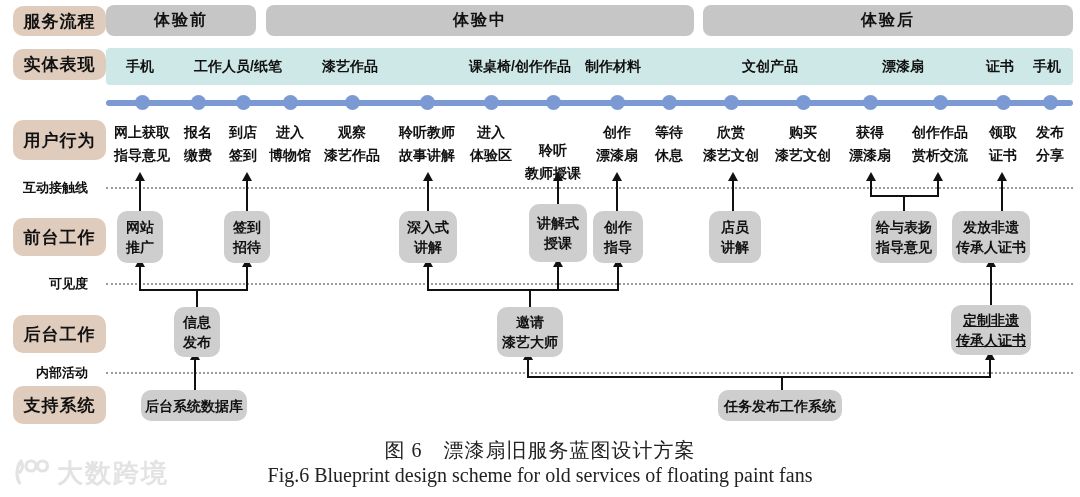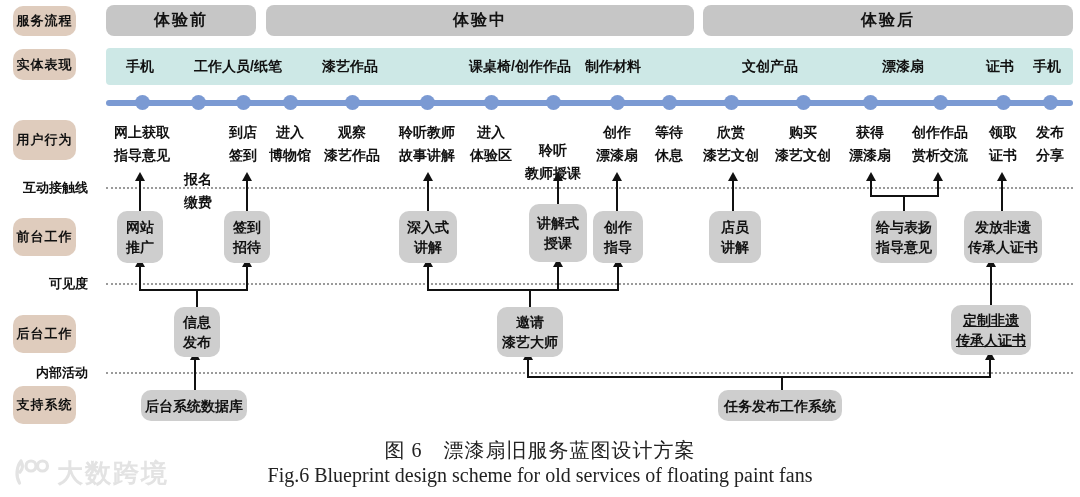--- a/index.html
+++ b/index.html
@@ -1,23 +1,23 @@
 <!DOCTYPE html>
 <html><head>
 <meta charset="utf-8">
 <style>
   html,body{margin:0;padding:0;background:#fff;}
   #stage{
     position:relative;width:1080px;height:497px;background:#fff;overflow:hidden;
     font-family:"Liberation Sans","DejaVu Sans",sans-serif;color:#1a1a1a;
   }
   .rowlabel{
-    position:absolute;left:13px;width:63px;background:#dfccbd;border-radius:10px;
+    position:absolute;left:13px;width:93px;background:#dfccbd;border-radius:10px;
     display:flex;align-items:center;justify-content:center;
-    font-size:13px;font-weight:700;color:#111;letter-spacing:1px;
+    font-size:17px;font-weight:700;color:#111;letter-spacing:1px;
   }
   .phase{
     position:absolute;top:5px;height:31px;background:#c6c6c6;border-radius:8px;
     display:flex;align-items:center;justify-content:center;
     font-size:16px;font-weight:700;color:#111;letter-spacing:2px;
   }
   .evidence-band{
     position:absolute;left:106px;top:48px;width:967px;height:37px;
     background:#cde8e6;border-radius:4px;
   }
@@ -100,21 +100,21 @@
       <div class="evidence-item" style="left: 770px;">文创产品</div>
       <div class="evidence-item" style="left: 903px;">漂漆扇</div>
       <div class="evidence-item" style="left: 1000px;">证书</div>
       <div class="evidence-item" style="left: 1047px;">手机</div>
       <div class="tdot" style="left: 134.5px;"></div>
       <div class="uaction" style="left: 142px;">
         <div>网上获取</div>
         <div>指导意见</div>
       </div>
       <div class="tdot" style="left: 190.5px;"></div>
-      <div class="uaction" style="left: 198px; margin-top: 47px;">
+      <div class="uaction" style="left: 198px;">
         <div>报名</div>
         <div>缴费</div>
       </div>
       <div class="tdot" style="left: 235.5px;"></div>
       <div class="uaction" style="left: 243px;">
         <div>到店</div>
         <div>签到</div>
       </div>
       <div class="tdot" style="left: 282.5px;"></div>
       <div class="uaction" style="left: 290px;">
@@ -246,21 +246,21 @@
         <div>指导</div>
       </div>
       <div class="gbox" style="left: 709px; top: 211px; width: 52px; height: 52px;">
         <div>店员</div>
         <div>讲解</div>
       </div>
       <div class="gbox" style="left: 871px; top: 211px; width: 66px; height: 52px;">
         <div>给与表扬</div>
         <div>指导意见</div>
       </div>
-      <div class="gbox" style="left: 952px; top: 211px; width: 78px; height: 52px; margin-left: 12px;">
+      <div class="gbox" style="left: 952px; top: 211px; width: 78px; height: 52px;">
         <div>发放非遗</div>
         <div>传承人证书</div>
       </div>
       <div class="gbox" style="left: 174px; top: 307px; width: 46px; height: 50px;">
         <div>信息</div>
         <div>发布</div>
       </div>
       <div class="gbox" style="left: 497px; top: 307px; width: 66px; height: 50px;">
         <div>邀请</div>
         <div>漆艺大师</div>

